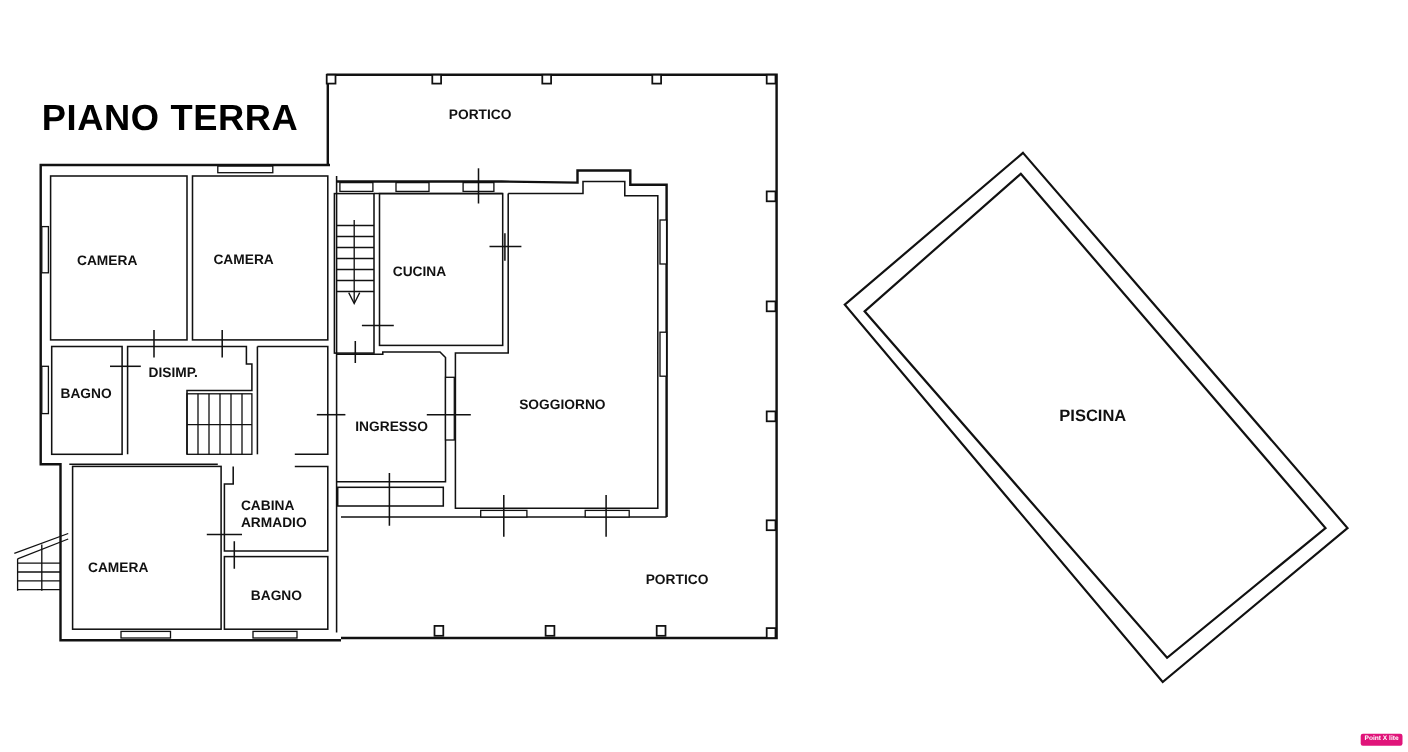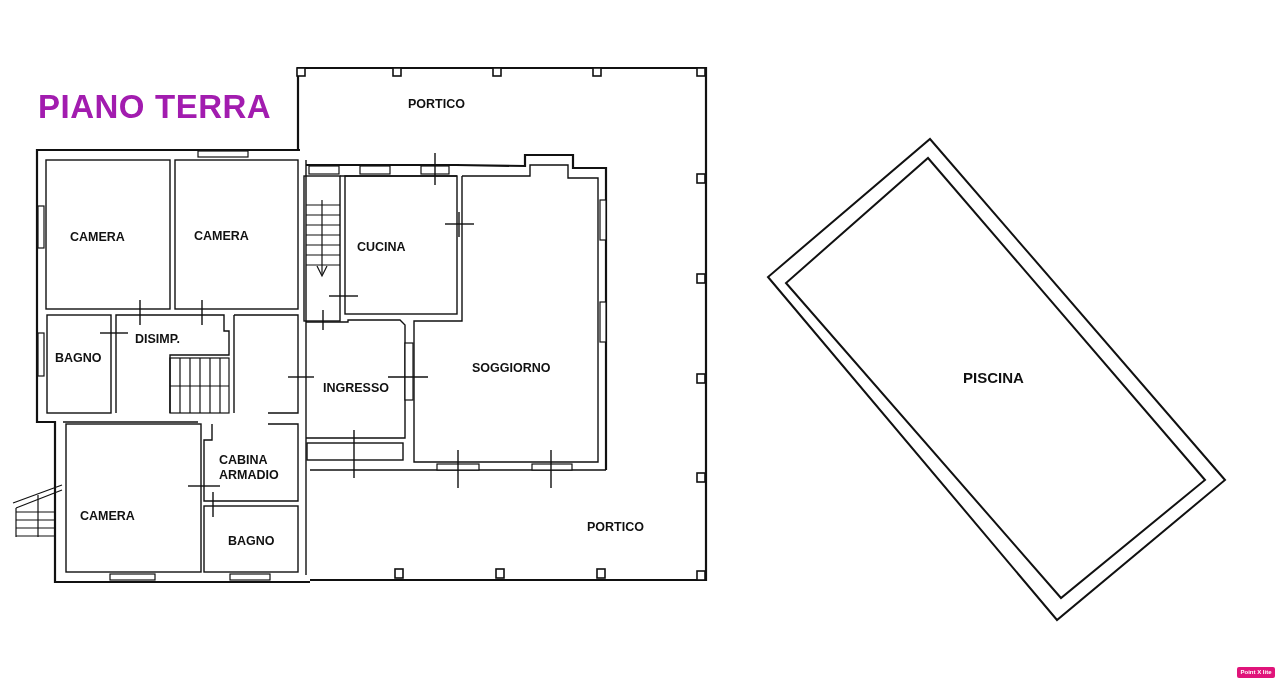--- a/index.html
+++ b/index.html
@@ -6,21 +6,21 @@
   body { width: 1280px; height: 684px; position: relative; overflow: hidden; font-family: "Liberation Sans", sans-serif; }
   #plan { position: absolute; left: 0; top: 0; width: 1280px; height: 684px; }
   .wall { fill: none; stroke: #111; stroke-width: 2.2; }
   .wall-thin { fill: none; stroke: #111; stroke-width: 1.4; }
   .pool { fill: none; stroke: #111; stroke-width: 2; }
   .pillar { fill: #fff; stroke: #111; stroke-width: 1.6; }
   .win { fill: #fff; stroke: #111; stroke-width: 1.2; }
   .mark { stroke: #111; stroke-width: 1.4; }
   .stair { stroke: #111; stroke-width: 1.2; fill: none; }
   .room-label { font-family: "Liberation Sans", sans-serif; font-weight: bold; font-size: 12.5px; fill: #111; }
-  .title { position: absolute; left: 38px; top: 88px; font-family: "Liberation Sans", sans-serif; font-weight: bold; font-size: 33px; color: #a21caf; letter-spacing: 0.5px; white-space: nowrap; }
+  .title { position: absolute; left: 38px; top: 88px; font-family: "Liberation Sans", sans-serif; font-weight: bold; font-size: 33px; color: #000000; letter-spacing: 0.5px; white-space: nowrap; }
   .title span + span { margin-left: 10px; }
   .badge { position: absolute; left: 1237px; top: 667px; width: 38px; height: 11px; background: #e0147a; color: #fff; border-radius: 2px; font-family: "Liberation Sans", sans-serif; font-size: 6px; font-weight: bold; line-height: 11px; text-align: center; }
 </style>
 </head>
 <body>
 
 <div class="title">
   <span>PIANO</span><span>TERRA</span>
 </div>
 

